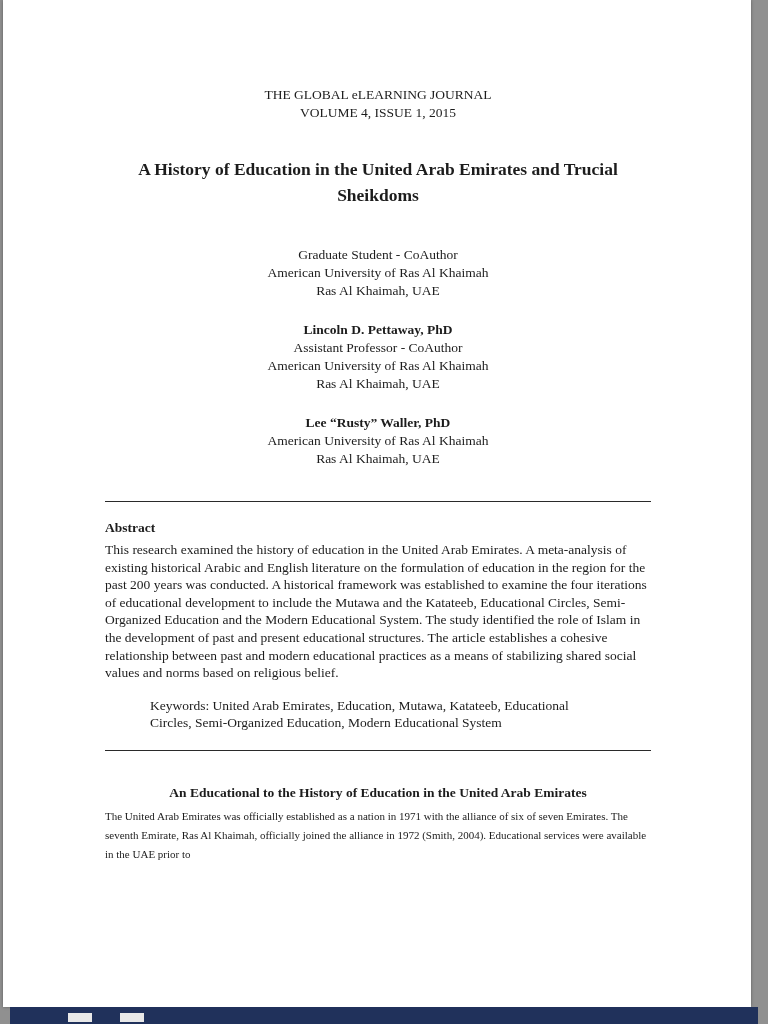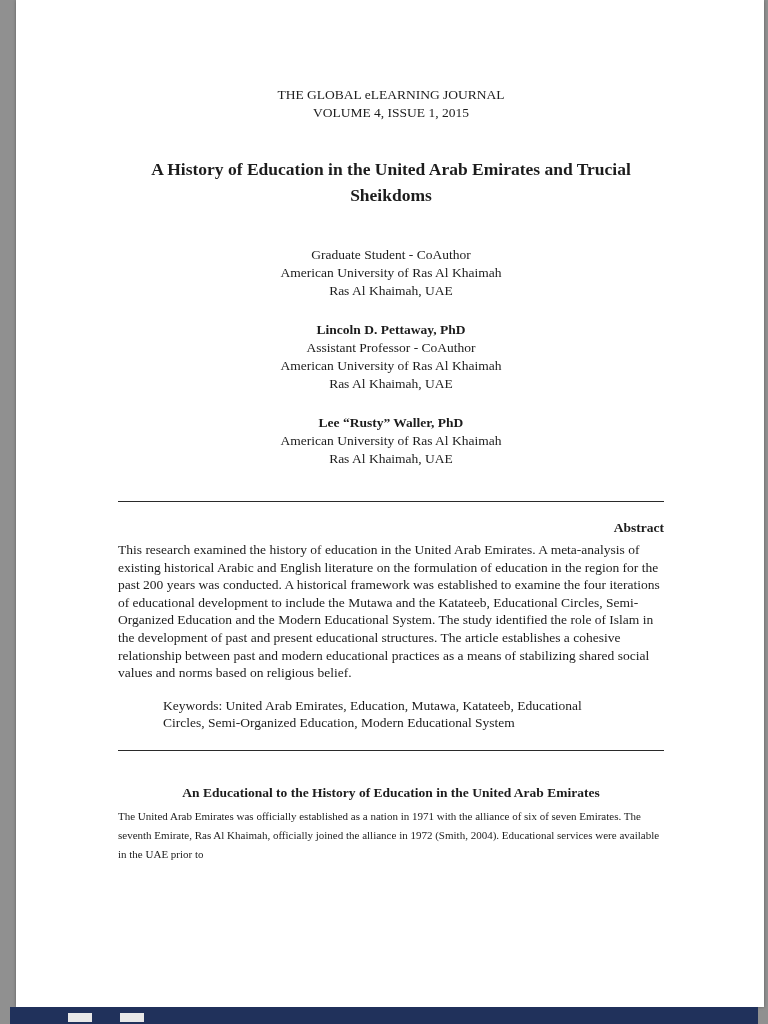--- a/index.html
+++ b/index.html
@@ -6,21 +6,21 @@
   body {
     width: 768px; height: 1024px;
     background: #909090;
     font-family: "Liberation Serif", serif;
     color: #1c1c1c;
     -webkit-font-smoothing: antialiased;
   }
   .viewer { position: relative; width: 768px; height: 1024px; overflow: hidden; background: #909090; }
 
   .page {
-    position: absolute; left: 16px; top: 0;
+    position: absolute; left: 3px; top: 0;
     width: 748px; height: 1007px;
     background: #ffffff;
     box-sizing: border-box;
     padding: 86px 100px 0 102px;
     box-shadow: 0 0 3px rgba(0,0,0,0.35);
   }
 
   .center { text-align: center; }
   .journal-line { font-size: 13.5px; line-height: 18px; }
 
@@ -30,21 +30,21 @@
   }
 
   .authors { margin-top: 38px; }
   .author-block { font-size: 13.5px; line-height: 18px; margin-bottom: 21px; text-align: center; }
   .author-name { font-weight: bold; }
 
   .divider { height: 1px; border-bottom: 1px solid #2a2a2a; }
   .divider.first { margin-top: 32px; }
   .divider.second { margin-top: 17px; }
 
-  .abstract-heading { font-size: 13.5px; font-weight: bold; margin-top: 18px; text-align: right; }
+  .abstract-heading { font-size: 13.5px; font-weight: bold; margin-top: 18px; text-align: left; }
   .abstract-text { font-size: 13.5px; line-height: 17.6px; margin-top: 5px; text-align: left; }
   .keywords { font-size: 13.5px; line-height: 17.6px; margin: 15px 38px 0 45px; }
 
   .intro-heading { font-size: 13.5px; font-weight: bold; margin-top: 34px; text-align: center; }
   .intro-text { font-size: 11px; line-height: 19px; margin-top: 6px; text-align: left; }
 
   .next-strip {
     position: absolute; left: 10px; top: 1007px;
     width: 748px; height: 17px; background: #20315b;
   }

